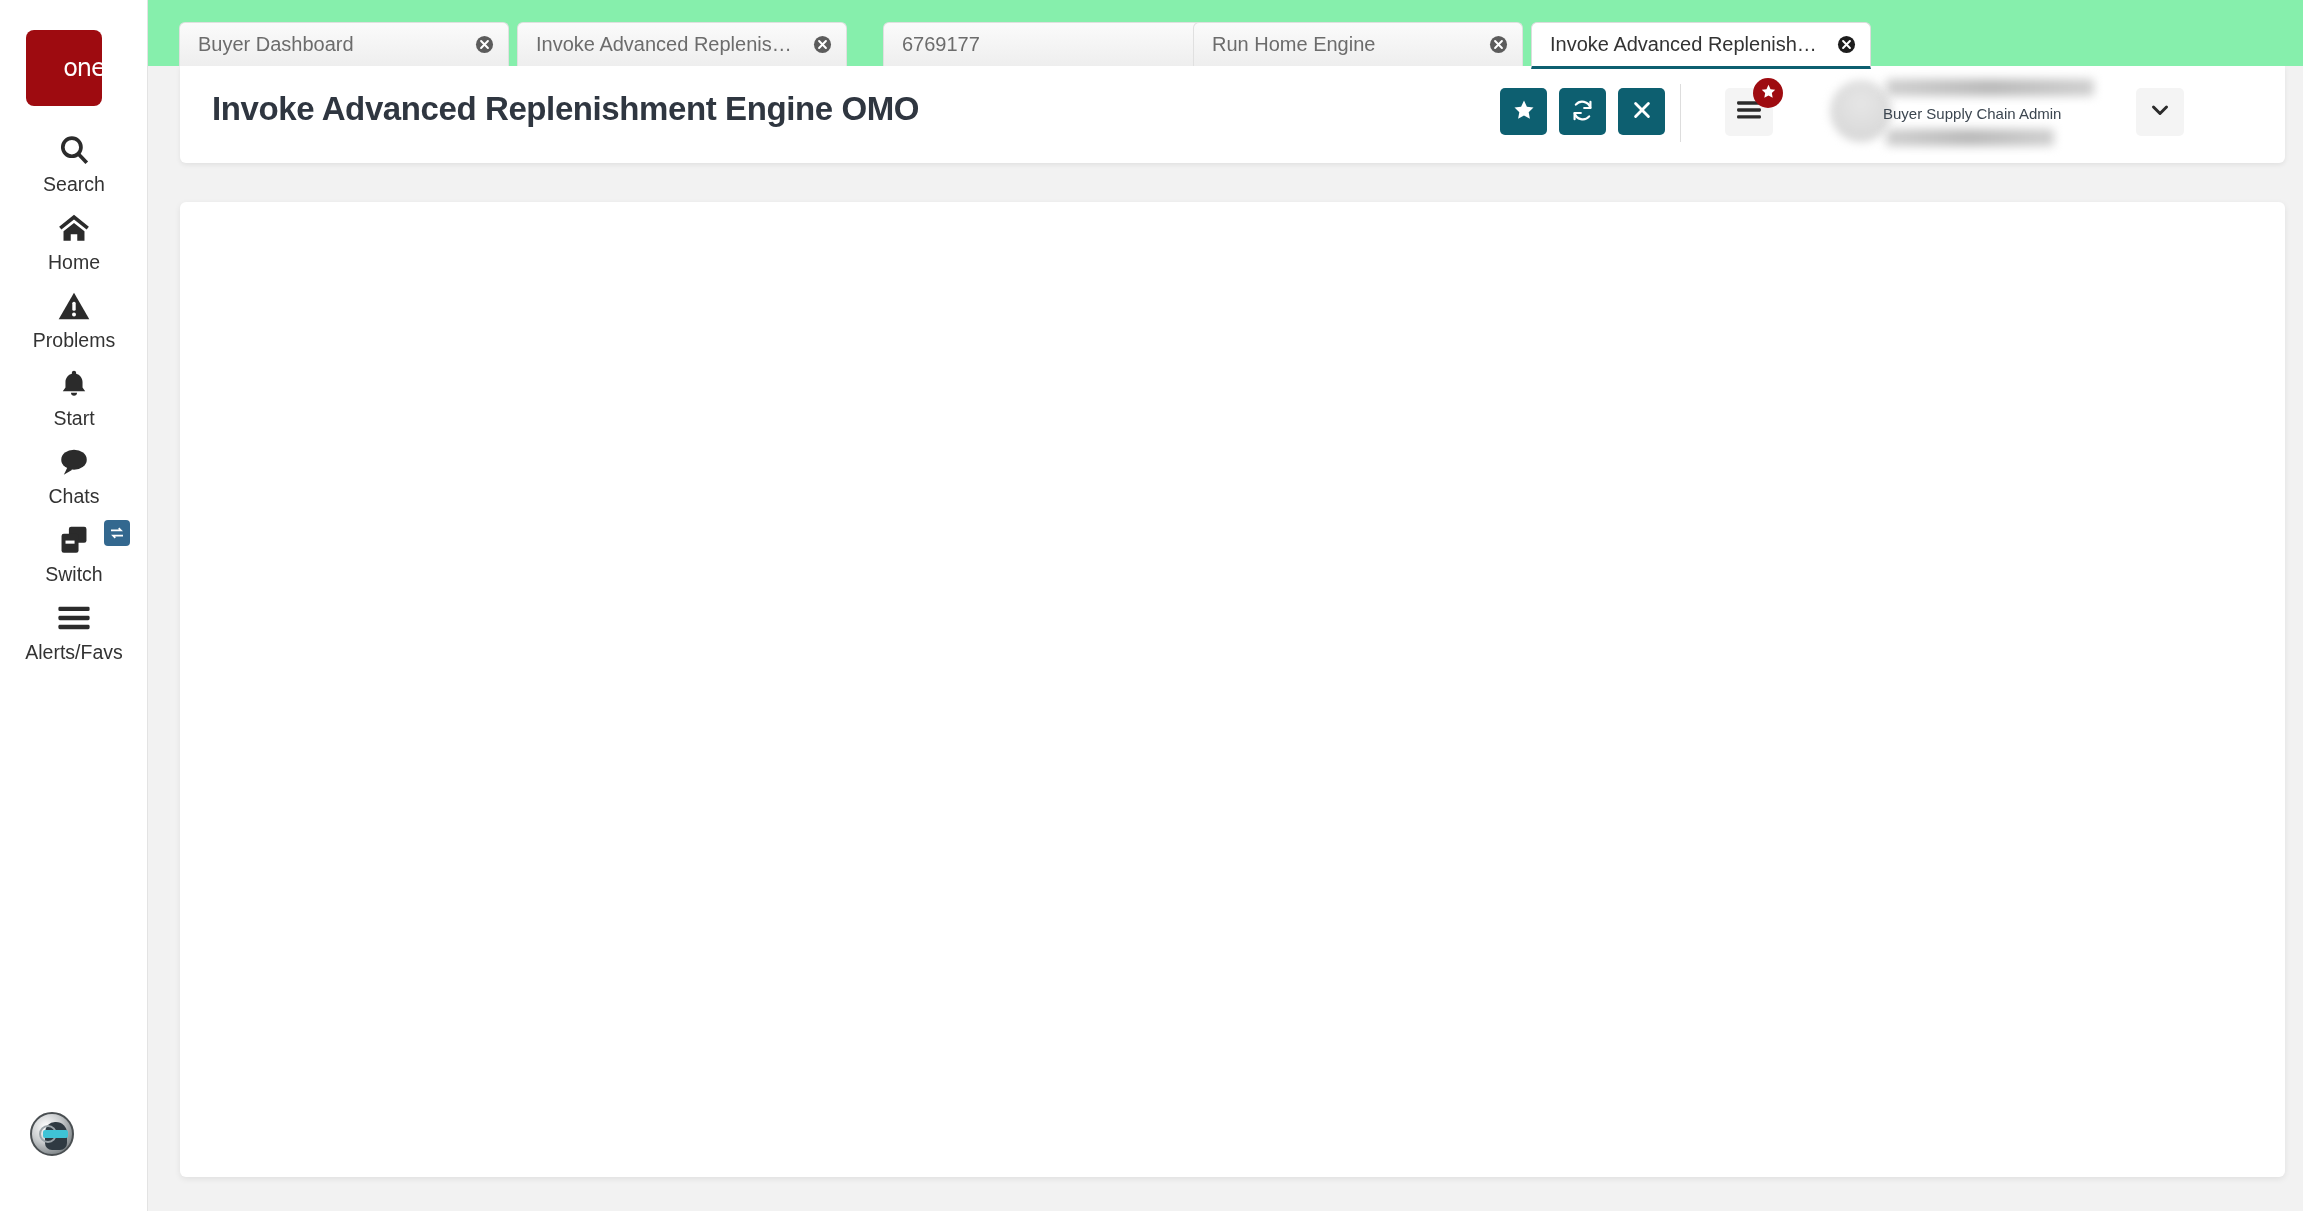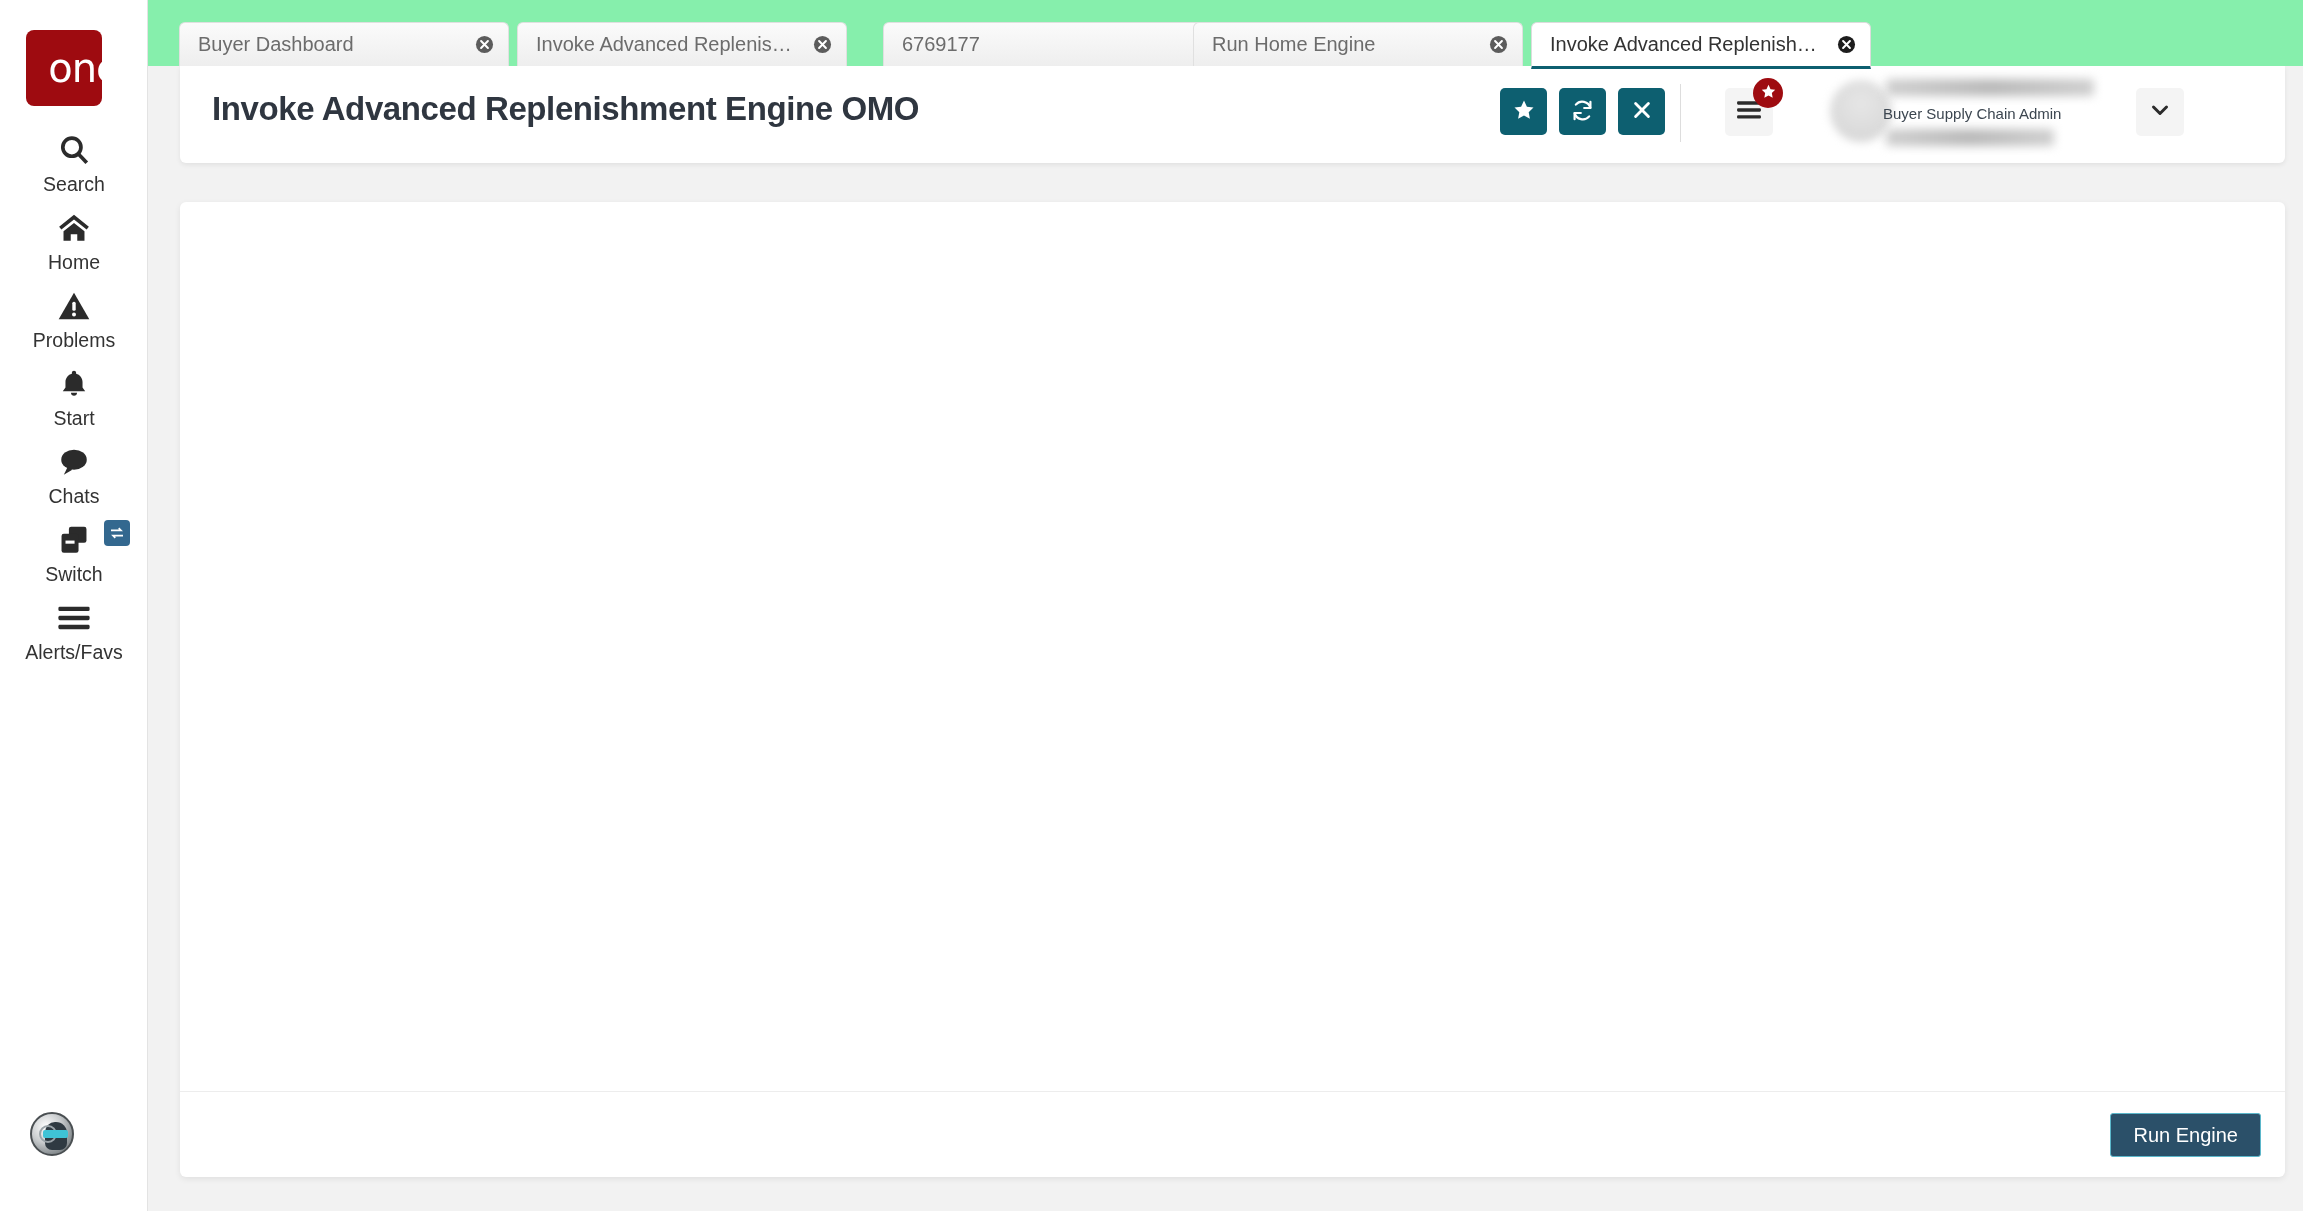--- a/index.html
+++ b/index.html
@@ -22,21 +22,21 @@
   }
   #brand-logo {
     position: absolute; left: 26px; top: 30px;
     width: 76px; height: 76px;
     background: #9e0b10;
     border-radius: 8px;
     display: flex; align-items: center; justify-content: center;
   }
   #brand-logo .logotype {
     color: #fff;
-    font-size: 40px;
+    font-size: 24px;
     font-family: "DejaVu Sans", sans-serif;
     letter-spacing: -1px;
     font-weight: 400;
     line-height: 1;
     margin-left: 40px;
   }
   .rail-item {
     position: absolute; left: 0; width: 148px;
     text-align: center;
     cursor: pointer;
@@ -548,23 +548,20 @@
     <span>
       <svg width="24" height="24" viewBox="0 0 24 24" fill="none" stroke="#2b2b2b" stroke-width="3" stroke-linecap="round" stroke-linejoin="round">
         <path d="M5.5 9 12 15.5 18.5 9"></path>
       </svg>
     </span>
   </div>
 </div>
 
 <div id="content-card">
   <div id="form-scroll"></div>
-  <div id="card-footer">
-    <button id="run-engine-button">Run Engine</button>
-  </div>
 </div>
 
 <div class="panel" id="panel-engine">
   <div class="panel-legend">
     <span>Engine parameters</span>
     <span class="help-icon">?</span>
   </div>
 
   <div class="frow" style="top:28px">
     <div class="flabel">Start Time:</div>

